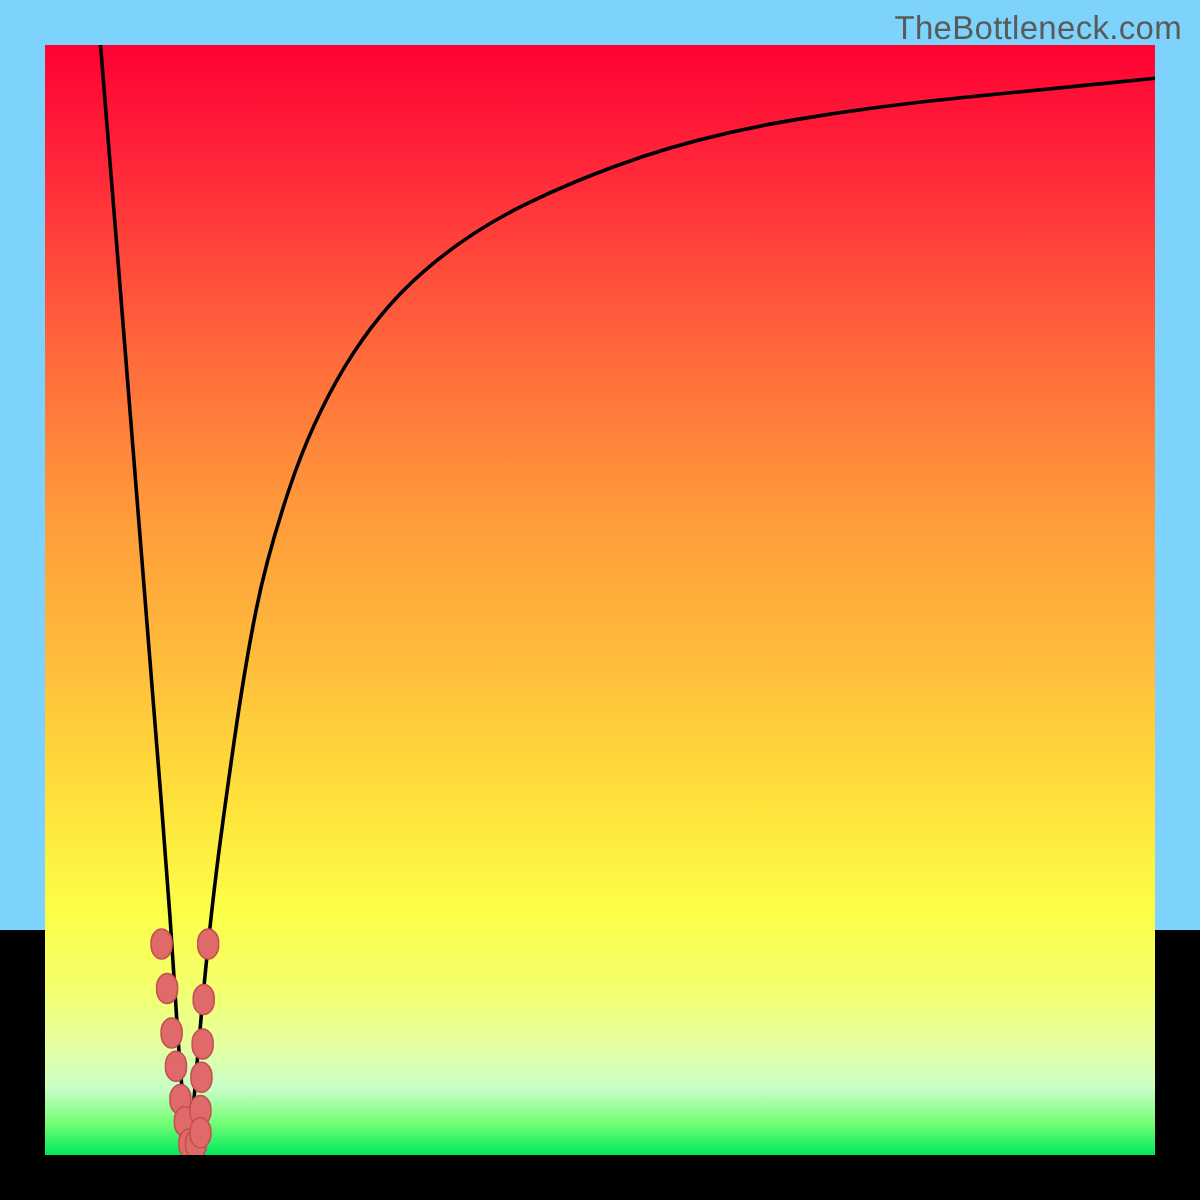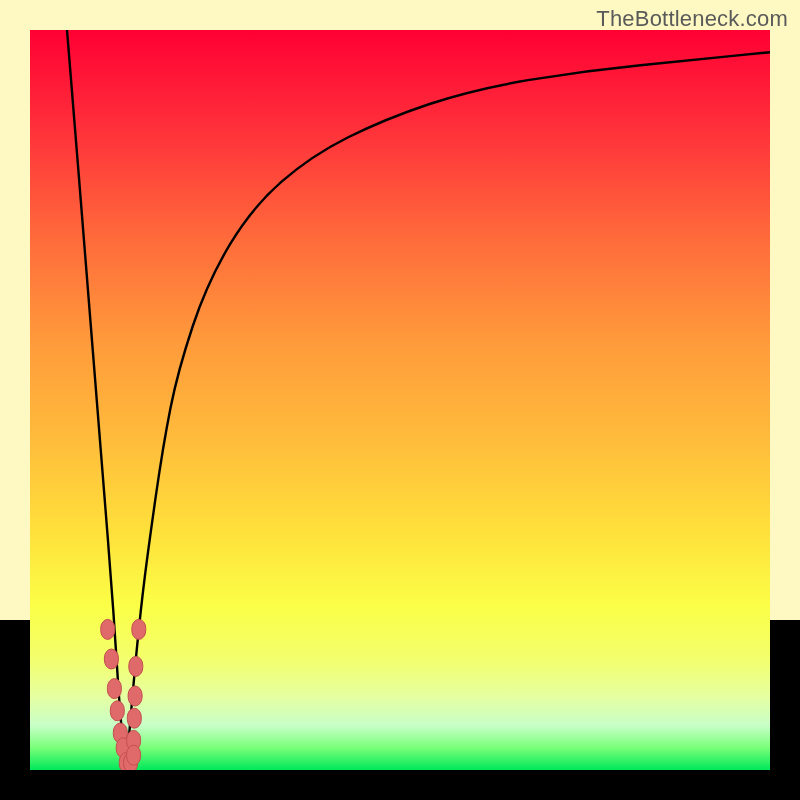--- a/index.html
+++ b/index.html
@@ -8,21 +8,21 @@
     width: 800px;
     height: 800px;
     overflow: hidden;
     background: #000;
     font-family: Arial, Helvetica, sans-serif;
   }
   .frame {
     position: relative;
     width: 800px;
     height: 620px;
-    background: #fef9c3;
+    background: #7dd3fc;
   }
   .plot-area {
     position: absolute;
     left: 30px;
     top: 30px;
     width: 740px;
     height: 740px;
     background: linear-gradient(
       to bottom,
       #ff0033 0%,

